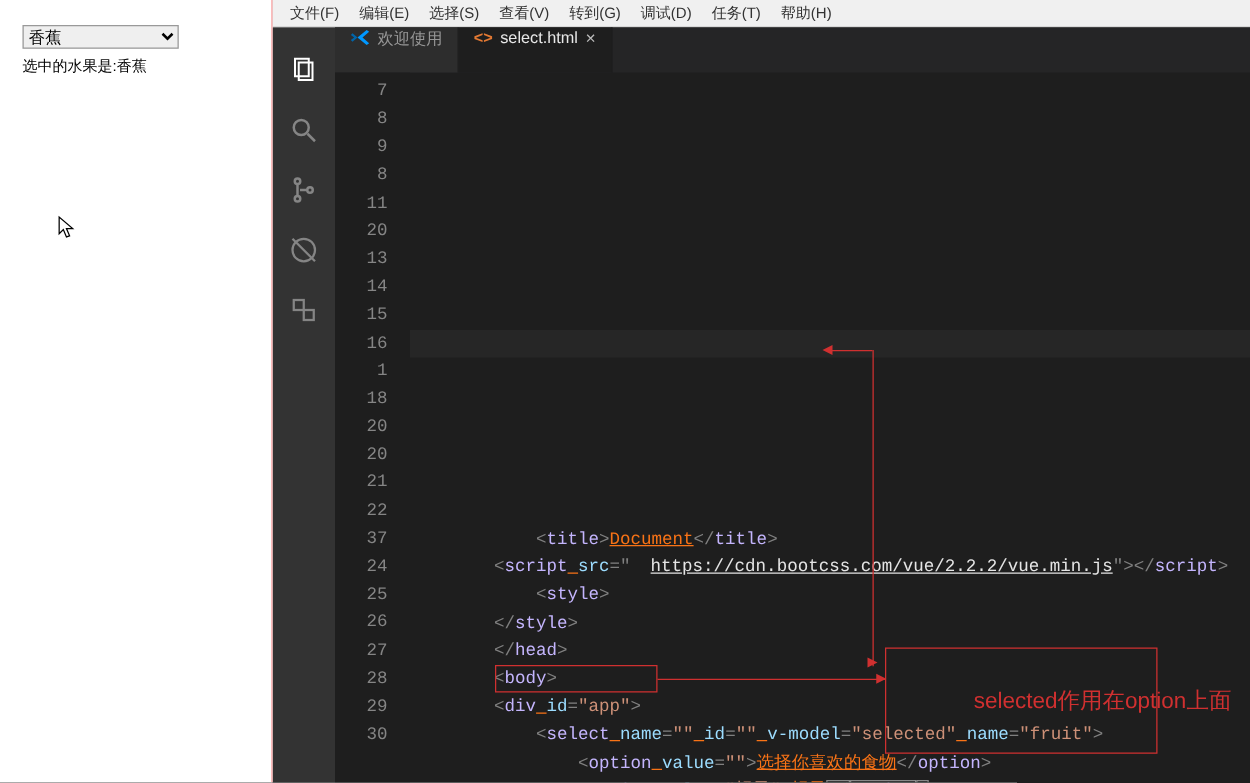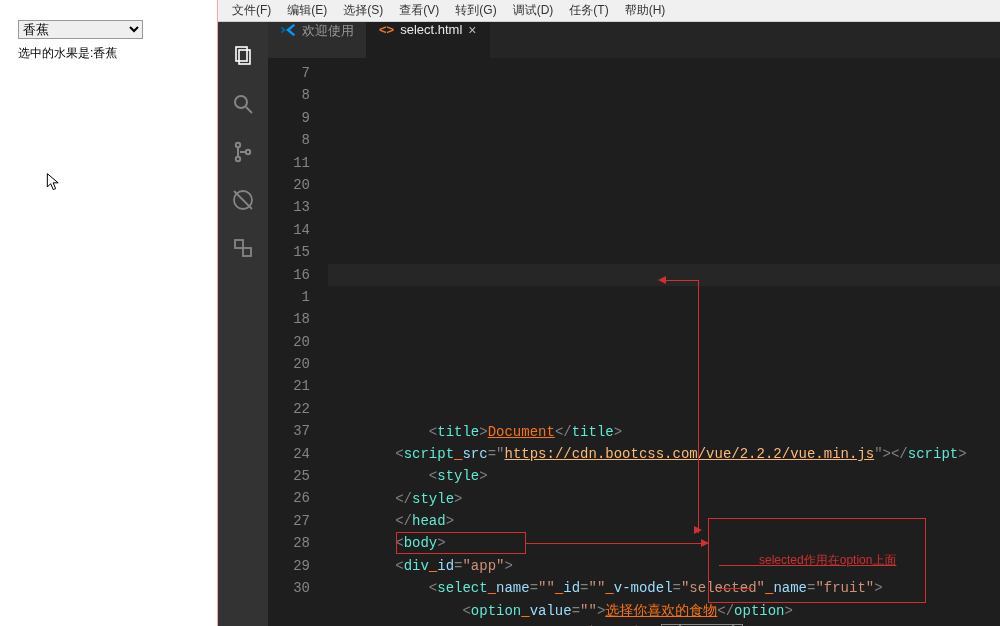--- a/index.html
+++ b/index.html
@@ -136,37 +136,36 @@
     position: relative;
   }
   .code .line { height: 22.4px; }
   .code .hl-line {
     position: absolute;
     left: 0; right: 0;
     height: 22.4px;
     background: rgba(255,255,255,0.04);
     pointer-events: none;
   }
-  .c-tag   { color: #5eead4; }
+  .c-tag   { color: #c4b5fd; }
   .c-attr  { color: #9cdcfe; }
   .c-str   { color: #ce9178; }
   .c-punc  { color: #808080; }
   .c-text  { color: #f97316; text-decoration: underline; }
-  .c-link  { color: #fdba74; text-decoration: underline; }
+  .c-link  { color: #e5e5e5; text-decoration: underline; margin-left: 16px; }
   .c-cursor-box { border: 1px solid #888; padding: 0 0; }
   
   .annot-box {
     position: absolute;
     border: 1px solid #d03030;
     color: #d03030;
     font-family: "Microsoft YaHei", sans-serif;
-    font-size: 12px;
+    font-size: 18px;
     padding: 8px 10px;
     background: transparent;
-    text-decoration: underline;
   }
   .annot-line {
     position: absolute;
     background: #d03030;
     pointer-events: none;
   }
   .annot-arrowhead {
     position: absolute;
     width: 0; height: 0;
     border-style: solid;

